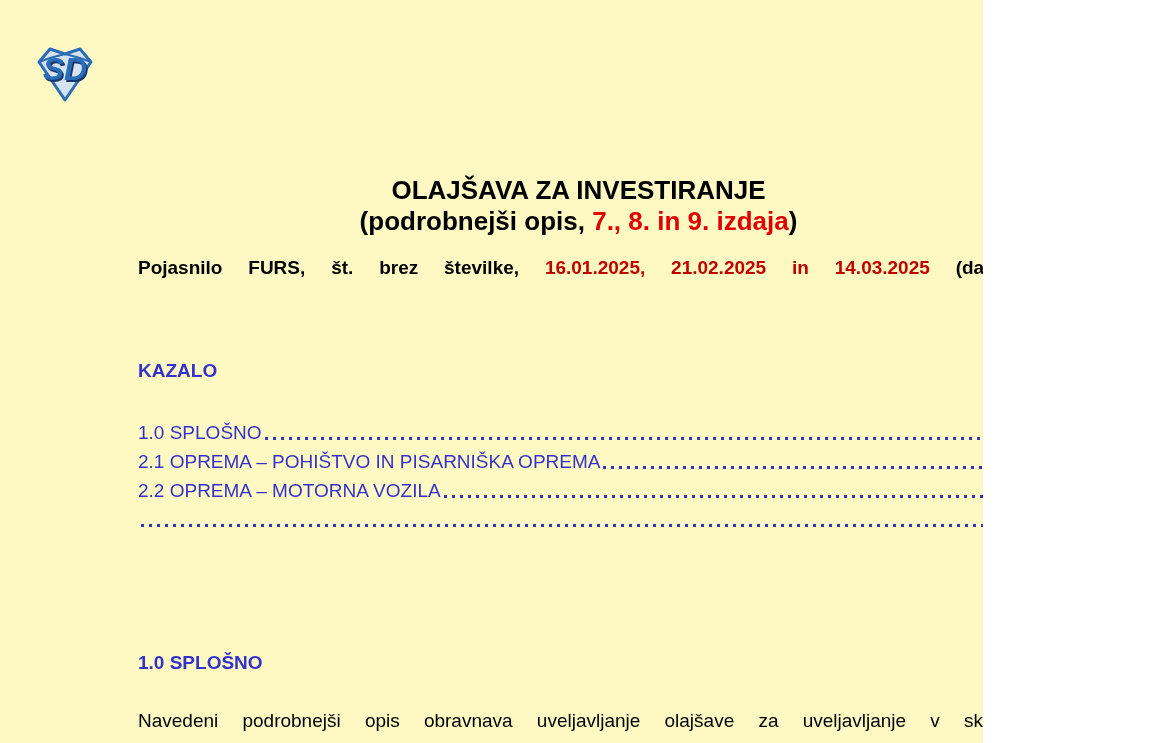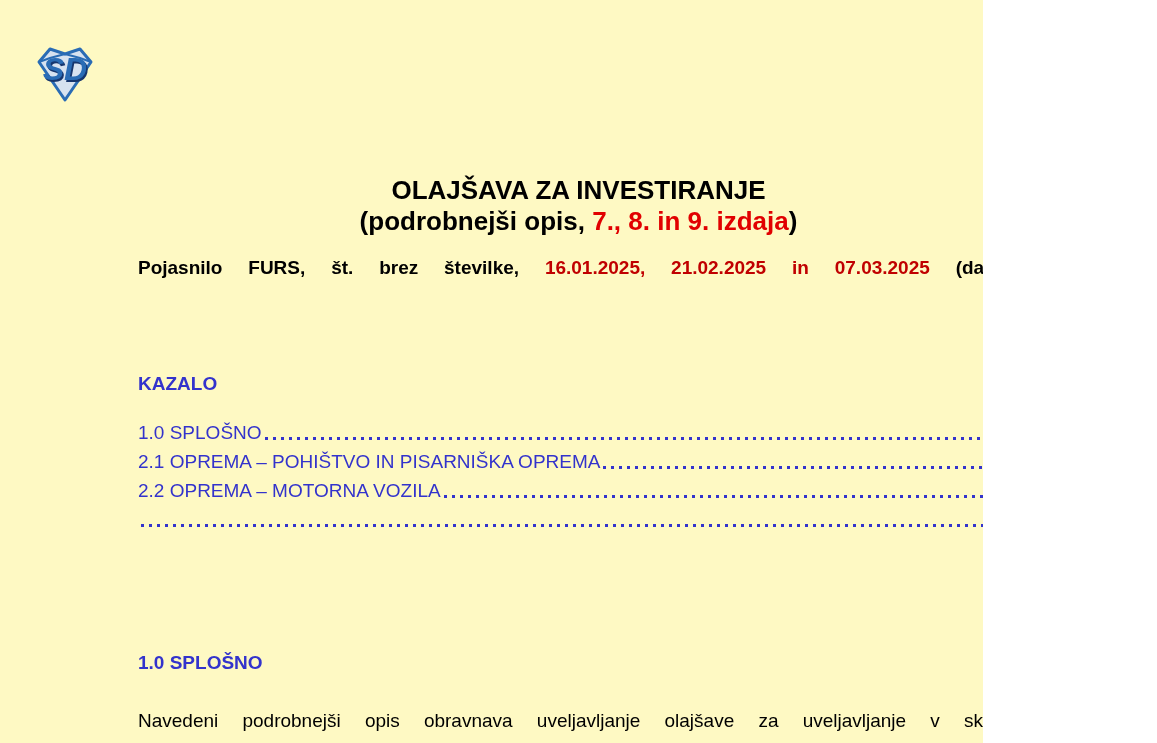--- a/index.html
+++ b/index.html
@@ -20,21 +20,21 @@
 
   .pojasnilo {
     position:absolute; left:138px; top:253px; width:881px;
     font-size:19px; font-weight:bold; line-height:29px; color:#000;
   }
   .jline { display:flex; justify-content:space-between; }
   .jline span { white-space:nowrap; }
 
   .kazalo {
     position:absolute; left:138px; top:360px;
-    font-size:19px; font-weight:bold; color:#3333cc;margin-top:13px;
+    font-size:19px; font-weight:bold; color:#3333cc;
   }
 
   .toc { position:absolute; left:138px; top:415px; width:882px; font-size:19px; color:#3333cc; }
   .toc-row { display:flex; align-items:flex-end; height:29px; cursor:pointer; }
   .toc-label { white-space:nowrap; }
   .toc-dots {
     flex:1; height:3px; margin:0 3px 4px 3px;
     background-image:repeating-linear-gradient(to right, #3333cc 0 3px, transparent 3px 8px);
   }
   .toc-page { white-space:nowrap; }
@@ -73,21 +73,21 @@
   <div class="pojasnilo">
     <div class="jline">
       <span>Pojasnilo</span>
       <span>FURS,</span>
       <span>št.</span>
       <span>brez</span>
       <span>številke,</span>
       <span class="red-dark">16.01.2025,</span>
       <span class="red-dark">21.02.2025</span>
       <span class="red-dark">in</span>
-      <span class="red-dark">07.03.2025</span>
+      <span class="red-dark">14.03.2025</span>
       <span>(datum</span>
     </div>
   </div>
 
   <div class="kazalo">KAZALO</div>
 
   <div class="toc">
     <div class="toc-row">
       <span class="toc-label">1.0 SPLOŠNO</span>
       <span class="toc-dots"></span>

